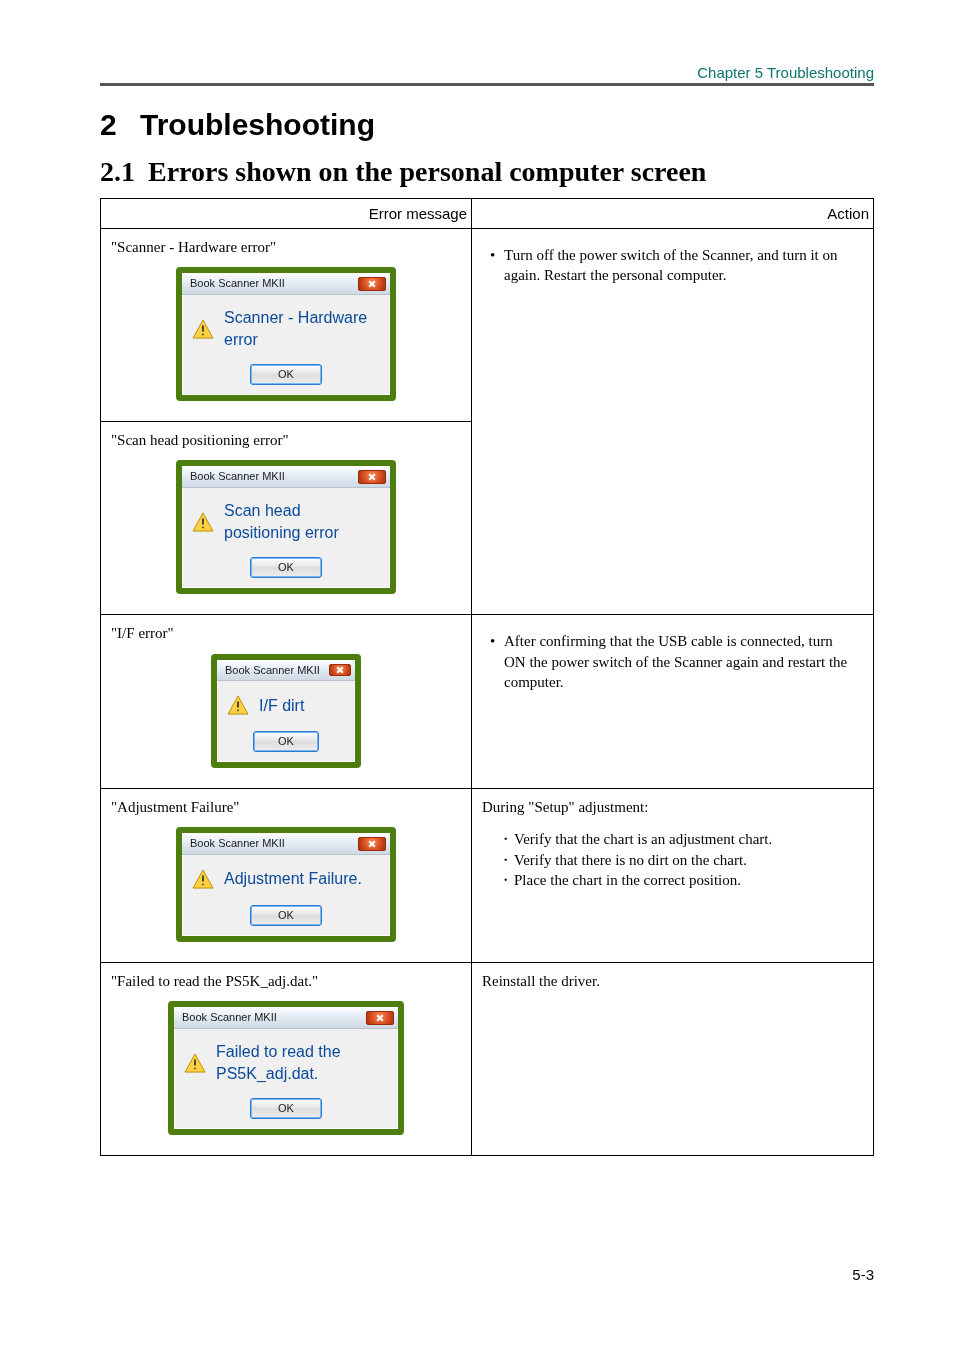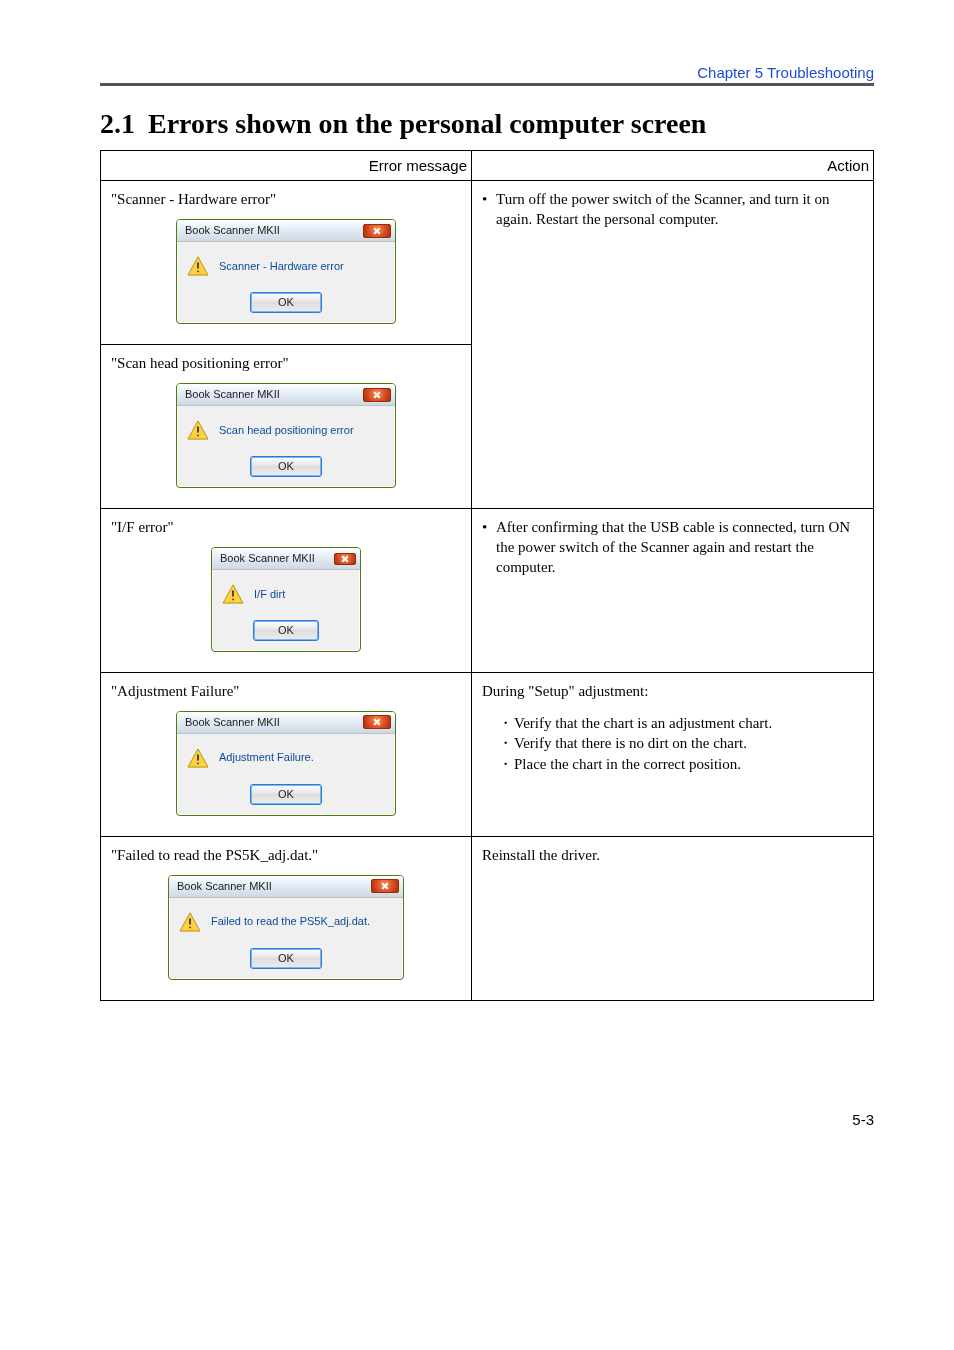--- a/index.html
+++ b/index.html
@@ -16,21 +16,21 @@
   }
   .top-bar {
     border-bottom: 3px solid #555;
     padding-bottom: 2px;
     margin-bottom: 22px;
   }
   .top-right {
     text-align: right;
     font-size: 15px;
     font-family: Arial, Helvetica, sans-serif;
-    color: #1d4ed8;
+    color: #0f766e;
   }
   .h1 {
     font-family: Arial, Helvetica, sans-serif;
     font-size: 30px;
     font-weight: bold;
     margin: 12px 0 14px 0;
   }
   .h1-num {
     display: inline-block;
     width: 40px;
@@ -69,21 +69,21 @@
     line-height: 1.35;
   }
   .err-label {
     font-family: "Times New Roman", Times, serif;
     font-size: 15px;
     margin-bottom: 6px;
   }
 
   .action-list {
     list-style: none;
-    margin: 0;
+    margin: 8px;
     padding: 0;
   }
   .action-list > li {
     position: relative;
     padding-left: 14px;
   }
   .action-list > li::before {
     content: "•";
     position: absolute;
     left: 0;
@@ -106,21 +106,21 @@
     top: 0;
   }
 
   
   .dialog-wrap {
     display: flex;
     justify-content: center;
   }
   .dialog {
     width: 220px;
-    border: 1px solid #4d7c0f;
+    border: 6px solid #4d7c0f;
     border-radius: 4px;
     overflow: hidden;
     font-family: "Segoe UI", Arial, sans-serif;
     font-size: 11px;
     background: #f0f0f0;
     box-shadow: 0 0 0 1px #fff inset;
     margin: 4px auto 6px auto;
   }
   .dialog.small { width: 150px; }
   .dialog.wide { width: 236px; }
@@ -158,21 +158,21 @@
   .dlg-close::after  { transform: translate(-50%, -50%) rotate(-45deg); }
   .dialog.small .dlg-close { width: 22px; height: 12px; }
   .dlg-body {
     padding: 12px 10px 10px 10px;
     display: flex;
     align-items: center;
     gap: 10px;
     min-height: 46px;
   }
   .dlg-msg {
-    font-size: 11px;
+    font-size: 16px;
     color: #0a4a9a;
   }
   .dlg-footer {
     display: flex;
     justify-content: center;
     padding: 4px 0 10px 0;
   }
   .dlg-btn {
     min-width: 72px;
     text-align: center;
@@ -212,20 +212,23 @@
     <rect x="11" y="7" width="2" height="7" rx="1" fill="#3a3a3a"></rect>
     <rect x="11" y="16" width="2" height="2" rx="1" fill="#3a3a3a"></rect>
   </symbol>
 </svg>
 
 <div class="page">
   <div class="top-bar">
     <div class="top-right">Chapter 5 Troubleshooting</div>
   </div>
 
+  <div class="h1">
+    <span class="h1-num">2</span><span>Troubleshooting</span>
+  </div>
 
   <div class="h2">
     <span class="h2-num">2.1</span><span>Errors shown on the personal computer screen</span>
   </div>
 
   <table class="tbl">
     <colgroup>
       <col style="width:48%">
       <col style="width:52%">
     </colgroup>

